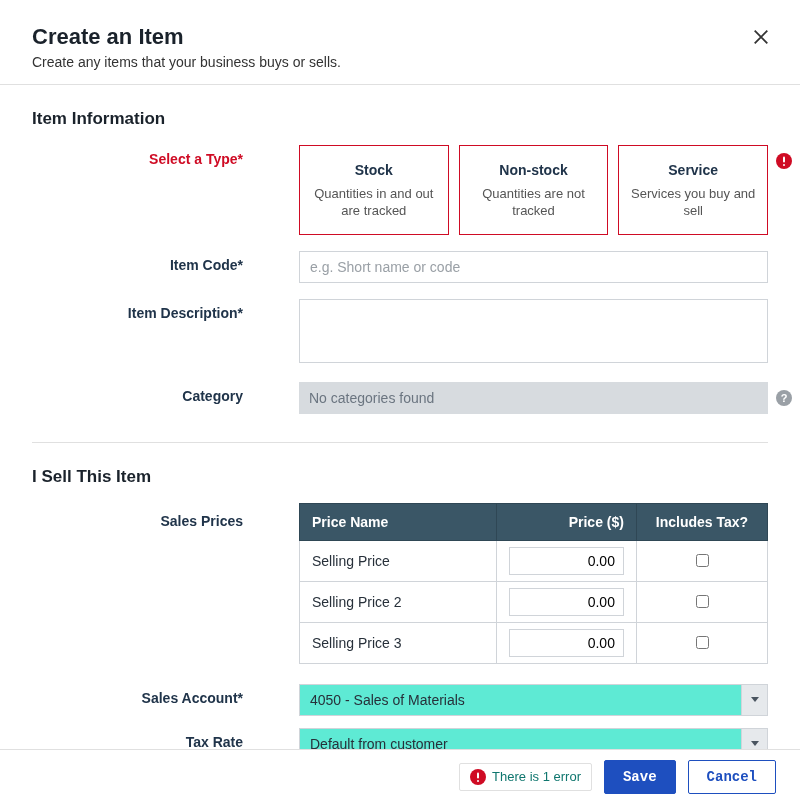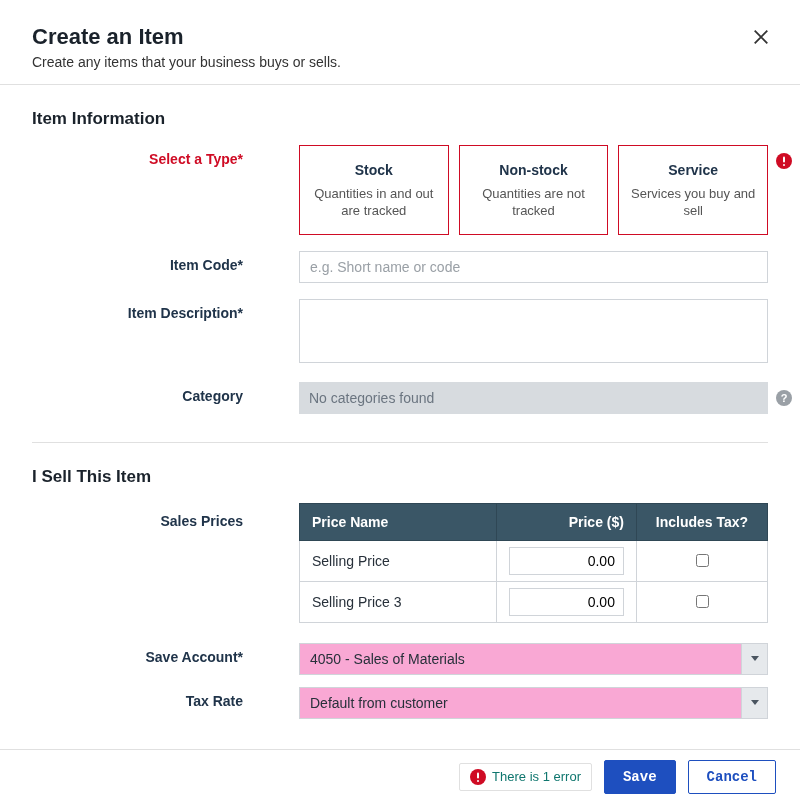--- a/index.html
+++ b/index.html
@@ -32,21 +32,21 @@
   .prices-table { width:100%; border-collapse:collapse; border:1px solid #d0d4d9; }
   .prices-table th { background:#3a5666; color:#fff; font-weight:600; padding:10px 12px; font-size:14px; text-align:left; border:1px solid #2f4755; }
   .prices-table th.right { text-align:right; }
   .prices-table th.center { text-align:center; }
   .prices-table td { border:1px solid #d0d4d9; padding:6px 12px; font-size:14px; vertical-align:middle; height:40px; }
   .prices-table td.center { text-align:center; }
   .price-input { width:100%; height:28px; border:1px solid #d0d4d9; text-align:right; padding:0 8px; font-size:14px; font-family:inherit; }
   .tax-check { transform:scale(1.0); }
   
   .select-wrap { display:flex; }
-  .select-display { flex:1; height:32px; border:1px solid #d0d4d9; padding:0 10px; display:flex; align-items:center; background:#f9a8d4; }
+  .select-display { flex:1; height:32px; border:1px solid #d0d4d9; padding:0 10px; display:flex; align-items:center; background:#5eead4; }
   .select-caret { width:26px; height:32px; background:#e6e9ec; border:1px solid #d0d4d9; border-left:none; display:flex; align-items:center; justify-content:center; cursor:pointer; }
   .select-caret svg { width:8px; height:6px; }
   
   .footer { height:54px; border-top:1px solid #e0e0e0; display:flex; align-items:center; justify-content:flex-end; gap:12px; padding:0 24px; background:#fff; }
   .err-badge { display:flex; align-items:center; gap:6px; border:1px solid #e0e0e0; padding:5px 10px; font-size:13px; color:#0f766e; border-radius:2px; }
   .err-icon { width:16px; height:16px; }
   .btn { height:34px; padding:0 18px; font-size:14px; font-weight:600; border-radius:2px; cursor:pointer; font-family:Liberation Mono, monospace; }
   .btn-primary { background:#1e4fbf; color:#fff; border:1px solid #1e4fbf; }
   .btn-secondary { background:#fff; color:#1e4fbf; border:1px solid #1e4fbf; }
   
@@ -137,31 +137,36 @@
               <th class="center">Includes Tax?</th>
             </tr>
           </thead>
           <tbody>
             <tr>
               <td>Selling Price</td>
               <td><input class="price-input" value="0.00" style=""></td>
               <td class="center"><input type="checkbox" class="tax-check" style=""></td>
             </tr>
             <tr>
+              <td>Selling Price 2</td>
+              <td><input class="price-input" value="0.00" style=""></td>
+              <td class="center"><input type="checkbox" class="tax-check" style=""></td>
+            </tr>
+            <tr>
               <td>Selling Price 3</td>
               <td><input class="price-input" value="0.00" style=""></td>
               <td class="center"><input type="checkbox" class="tax-check" style=""></td>
             </tr>
           </tbody>
         </table>
       </div>
     </div>
 
     <div class="form-row" style="margin-bottom:12px;">
-      <div class="form-label">Save Account*</div>
+      <div class="form-label">Sales Account*</div>
       <div class="form-field">
         <div class="select-wrap">
           <div class="select-display">4050 - Sales of Materials</div>
           <div class="select-caret">
             <svg viewBox="0 0 8 6">
                 <path d="M0 0l4 5 4-5z" fill="#4a5560"></path>
               </svg>
           </div>
         </div>
       </div>

